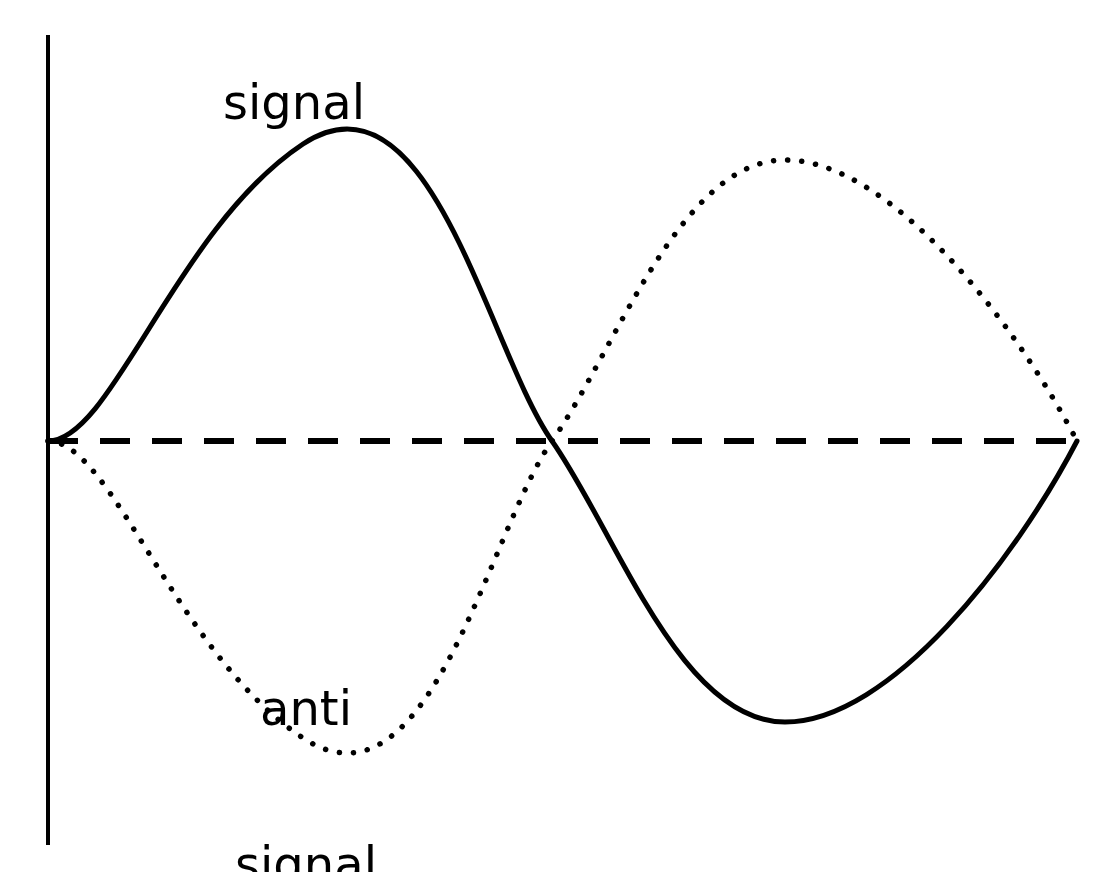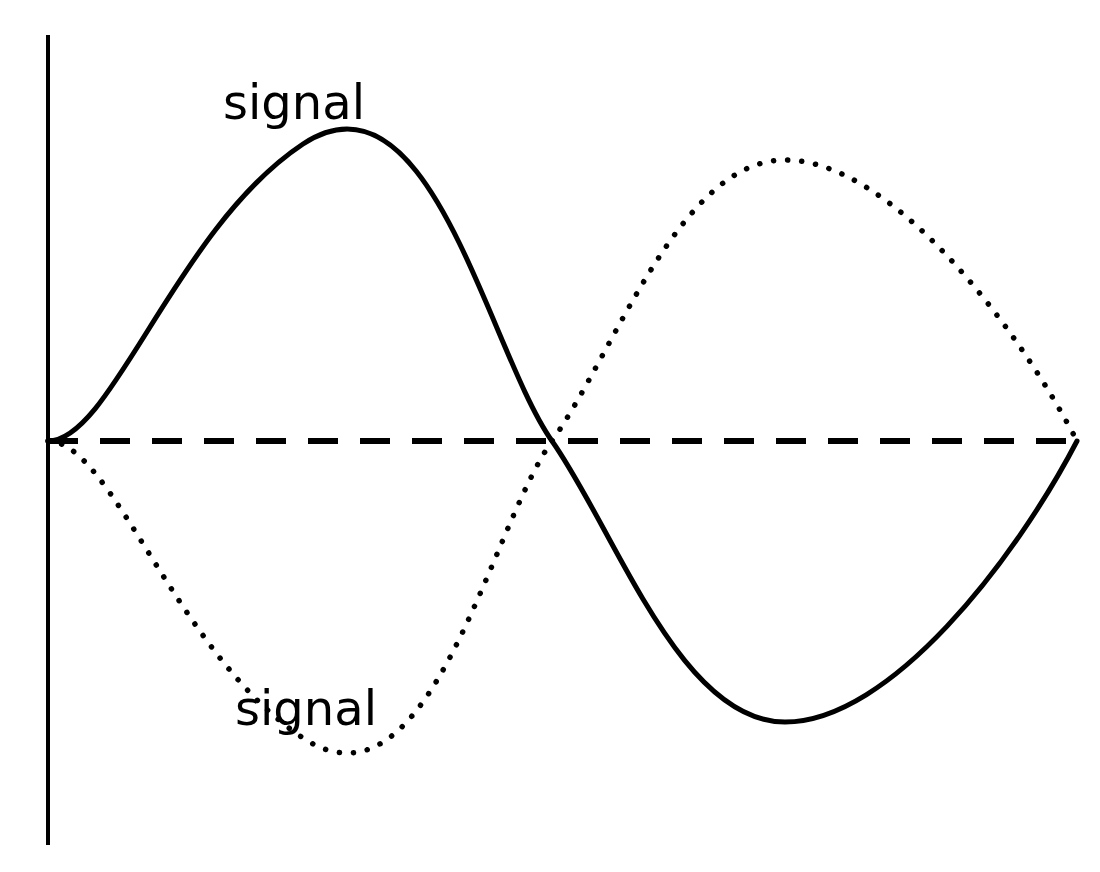--- a/index.html
+++ b/index.html
@@ -71,16 +71,17 @@
     <path fill="none" stroke="#000000" stroke-width="5.5" stroke-linecap="round" stroke-linejoin="round" stroke-dasharray="0.1 14" d="M 48,441
              C 112,441 176,654 303,738
              C 430,822 488,532 552,441
              C 616,350 680,160 785,160
              C 890,160 1015,322 1077,441"></path>
   </svg>
 
   <div class="wave-label" id="label-signal">signal</div>
 
   <div class="wave-label" id="label-anti-signal">
+    <span class="lbl-line">anti</span>
     <span class="lbl-line">signal</span>
   </div>
 
 </div>
 
 </body></html>

